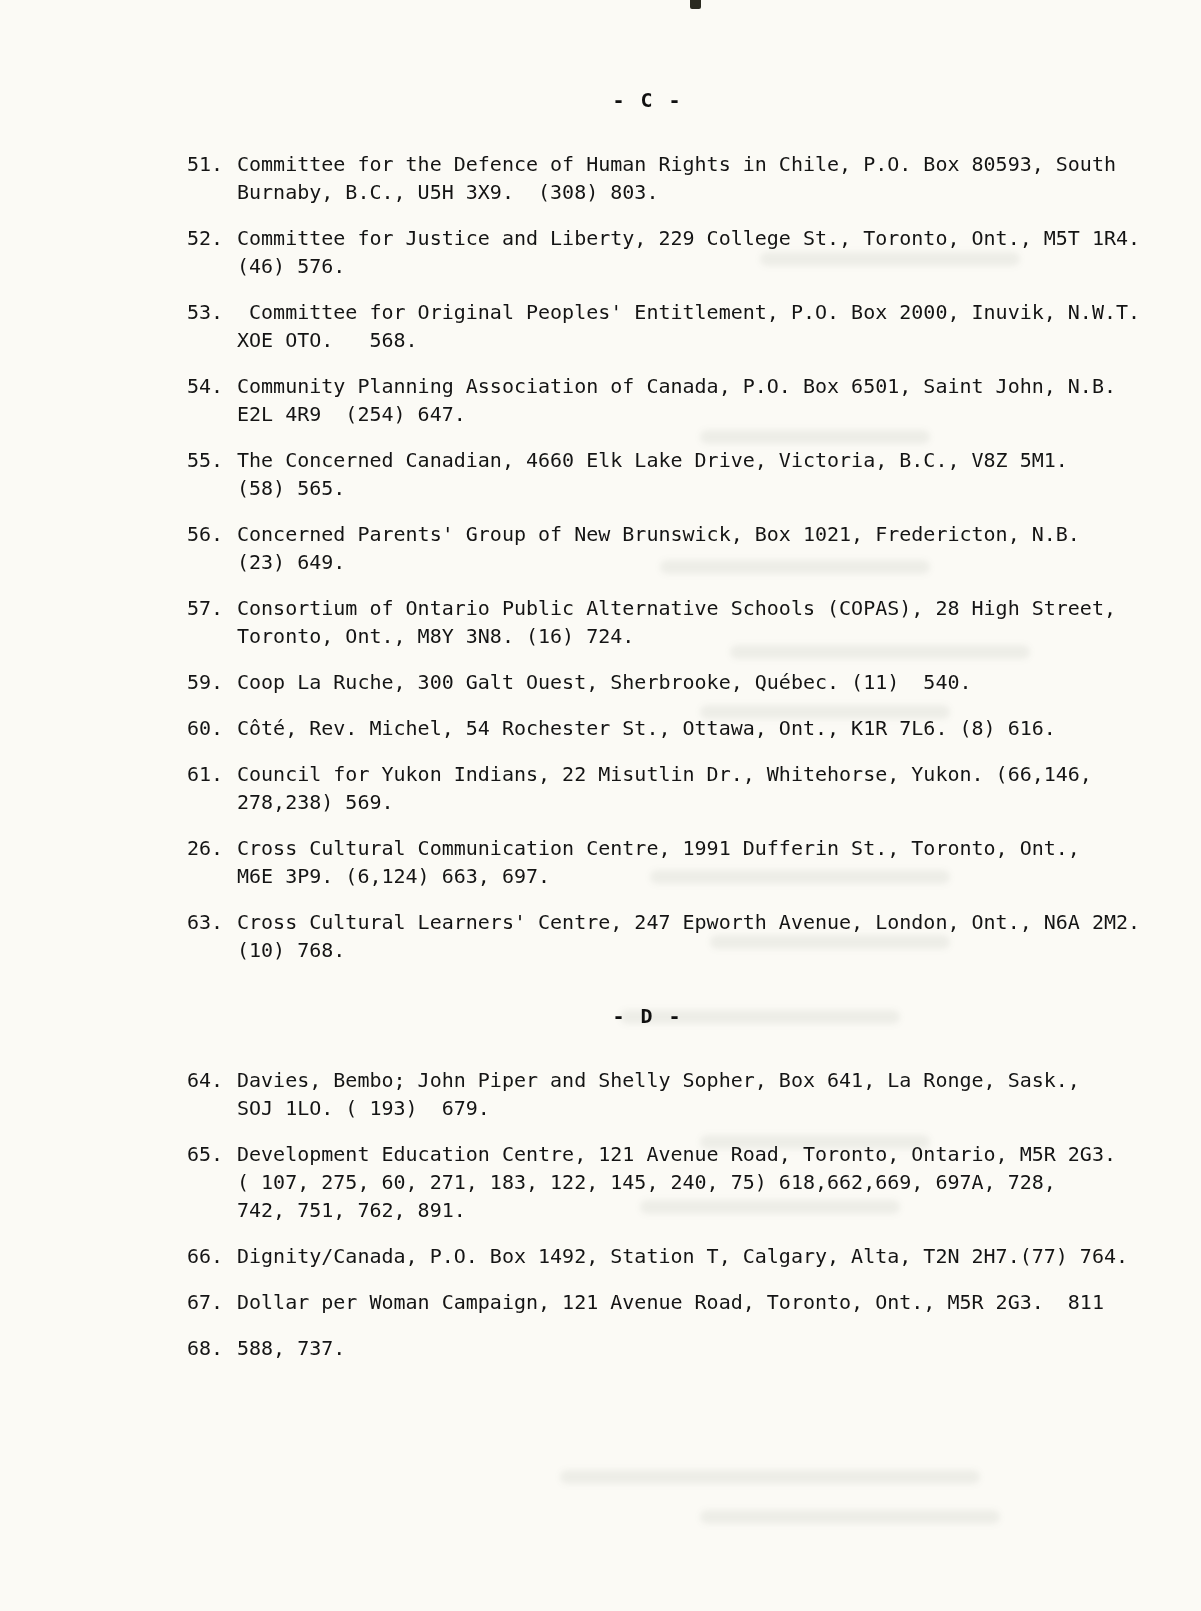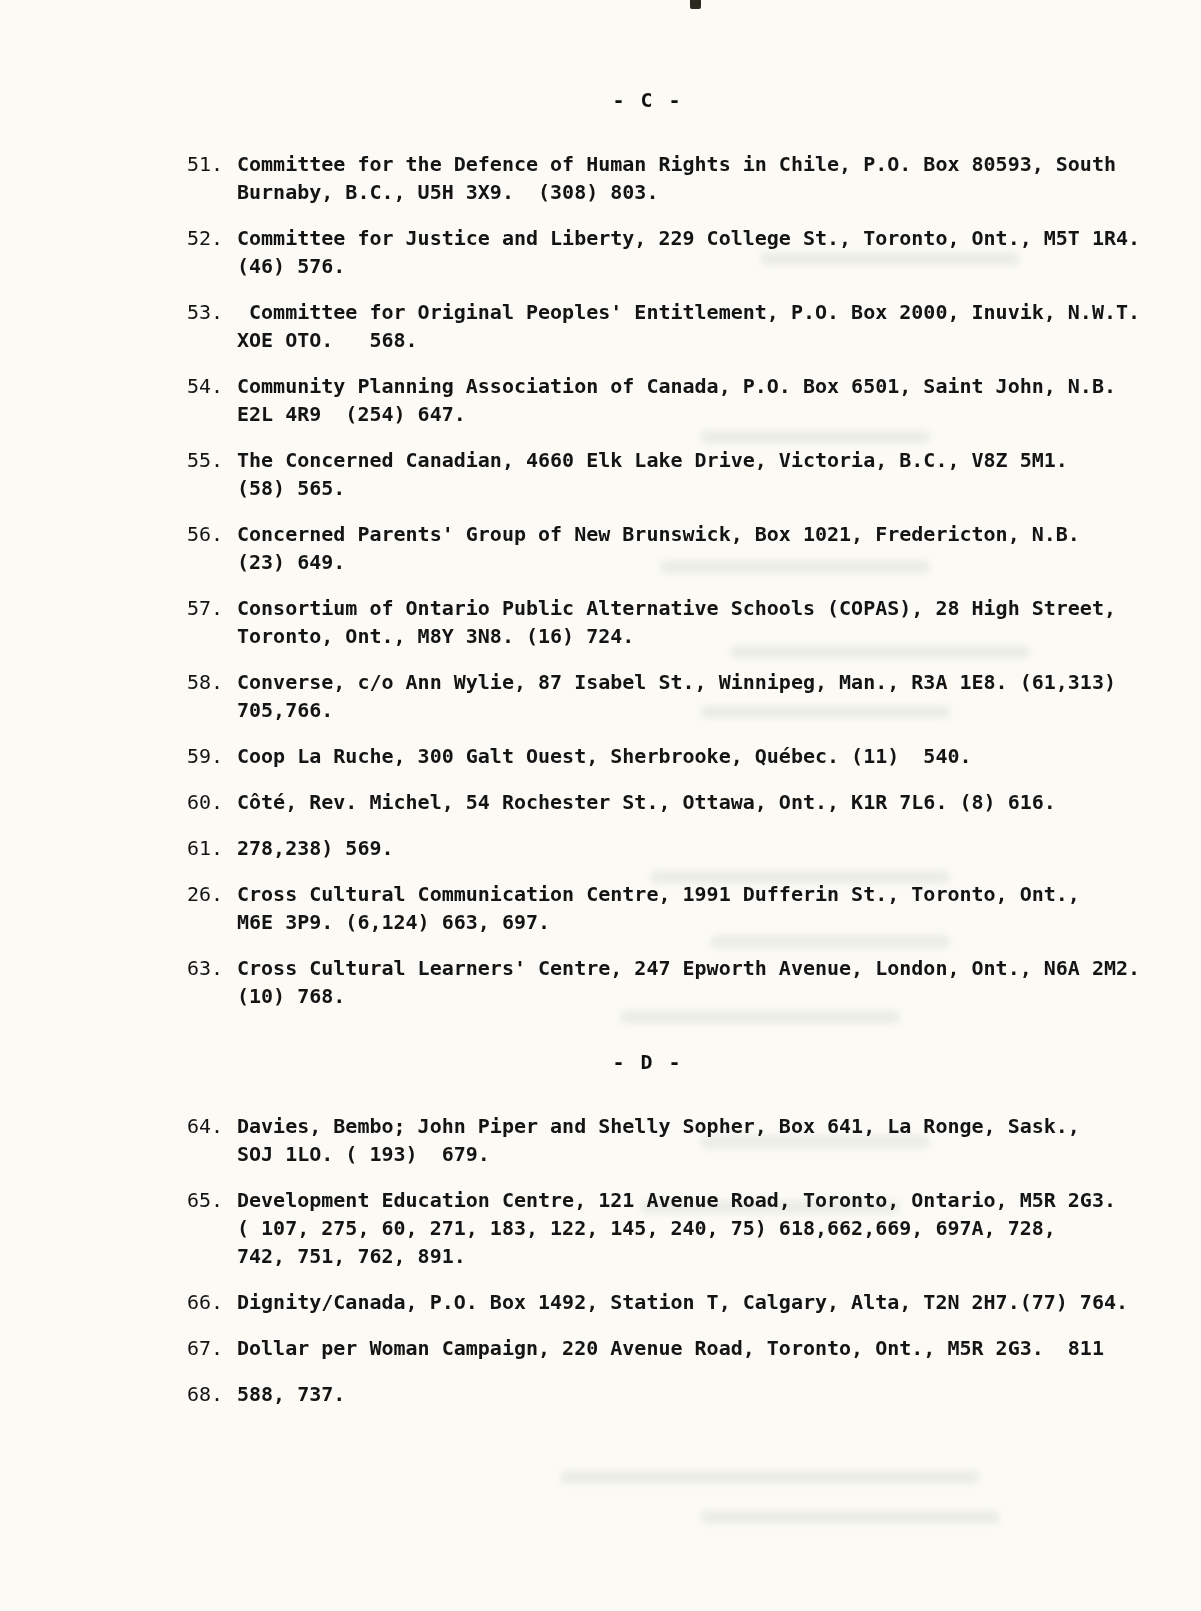--- a/index.html
+++ b/index.html
@@ -68,21 +68,20 @@
     white-space: pre;
     margin-left: 32px;
   }
   .entry .body {
     flex: 1;
   }
   .entry .line {
     font-size: 20px;
     line-height: 28px;
     white-space: pre;
-    font-weight: bold;
   }
 </style>
 </head>
 <body>
 
 <div class="page">
 
   <div class="scan-mark"></div>
 
   <div class="ghost" style="left:760px; top:252px; width:260px;"></div>
@@ -143,41 +142,35 @@
         </div>
       </div>
       <div class="entry">
         <div class="num">57.</div>
         <div class="body">
           <div class="line">Consortium of Ontario Public Alternative Schools (COPAS), 28 High Street,</div>
           <div class="line">Toronto, Ont., M8Y 3N8. (16) 724.</div>
         </div>
       </div>
       <div class="entry">
-        <div class="num">58.</div>
-        <div class="body">
-          <div class="line">Converse, c/o Ann Wylie, 87 Isabel St., Winnipeg, Man., R3A 1E8. (61,313)</div>
-          <div class="line">705,766.</div>
-        </div>
-      </div>
-      <div class="entry">
         <div class="num">59.</div>
         <div class="body">
           <div class="line">Coop La Ruche, 300 Galt Ouest, Sherbrooke, Québec. (11)  540.</div>
         </div>
       </div>
       <div class="entry">
         <div class="num">60.</div>
         <div class="body">
           <div class="line">Côté, Rev. Michel, 54 Rochester St., Ottawa, Ont., K1R 7L6. (8) 616.</div>
         </div>
       </div>
       <div class="entry">
         <div class="num">61.</div>
         <div class="body">
+          <div class="line">Council for Yukon Indians, 22 Misutlin Dr., Whitehorse, Yukon. (66,146,</div>
           <div class="line">278,238) 569.</div>
         </div>
       </div>
       <div class="entry">
         <div class="num">26.</div>
         <div class="body">
           <div class="line">Cross Cultural Communication Centre, 1991 Dufferin St., Toronto, Ont.,</div>
           <div class="line">M6E 3P9. (6,124) 663, 697.</div>
         </div>
       </div>
@@ -206,21 +199,21 @@
       </div>
       <div class="entry">
         <div class="num">66.</div>
         <div class="body">
           <div class="line">Dignity/Canada, P.O. Box 1492, Station T, Calgary, Alta, T2N 2H7.(77) 764.</div>
         </div>
       </div>
       <div class="entry">
         <div class="num">67.</div>
         <div class="body">
-          <div class="line">Dollar per Woman Campaign, 220 Avenue Road, Toronto, Ont., M5R 2G3.  811</div>
+          <div class="line">Dollar per Woman Campaign, 121 Avenue Road, Toronto, Ont., M5R 2G3.  811</div>
         </div>
       </div>
       <div class="entry">
         <div class="num">68.</div>
         <div class="body">
           <div class="line">588, 737.</div>
         </div>
       </div>
     </main>
 

